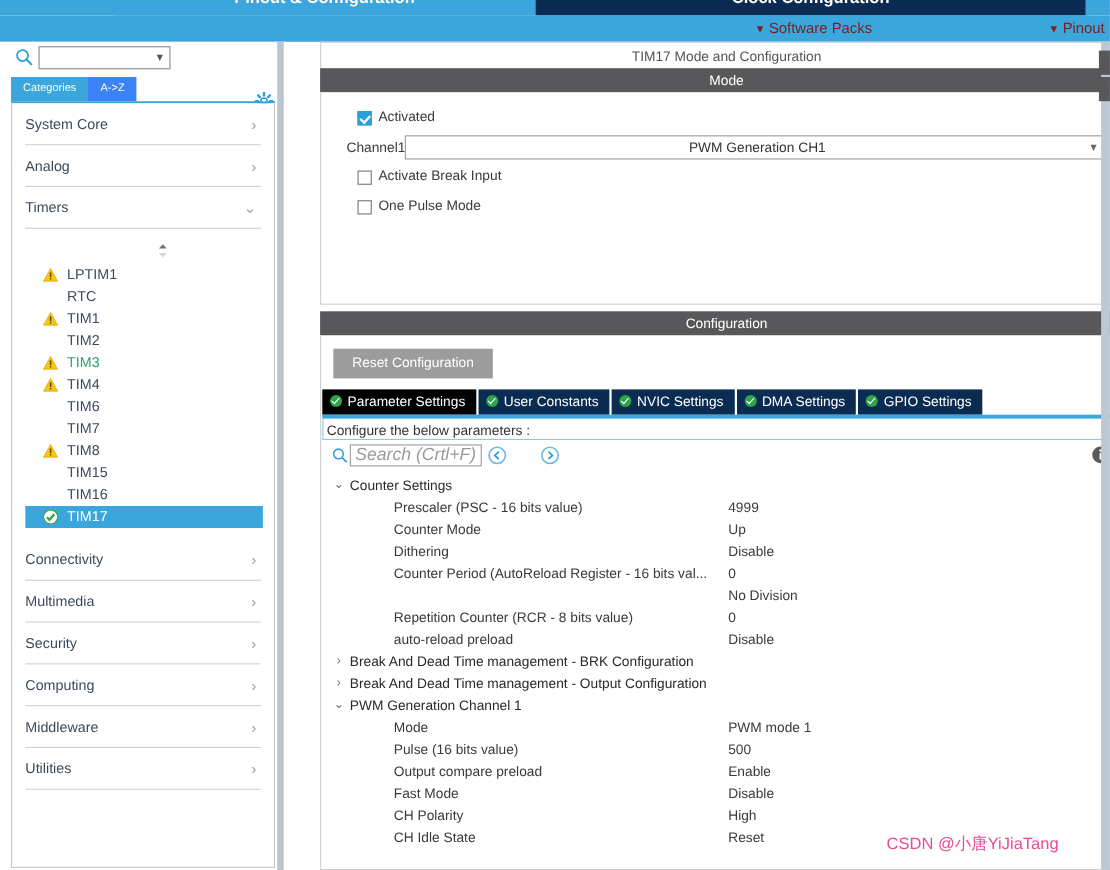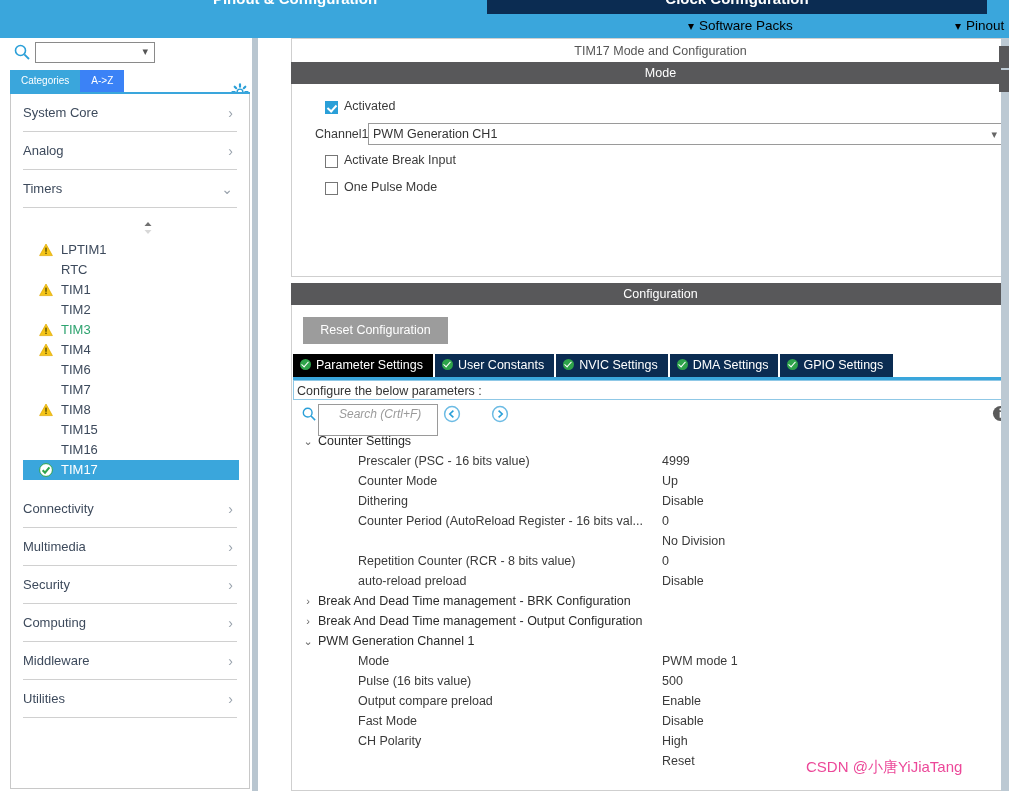--- a/index.html
+++ b/index.html
@@ -30,21 +30,21 @@
   #tab-clock  { left: 487px; width: 500px; }
   #tab-clock-edge { position:absolute; left: 987px; top:-14px; width: 4px; height:28px; background:#3aa6dc; }
 
   
   .menubar {
     position: absolute; left: 0; top: 14px; width: 1009px; height: 24px;
     background: #3aa6dc;
   }
   .menu-item {
     position: absolute; top: 0; height: 24px; line-height: 24px;
-    color: #000000; font-size: 13.5px; white-space: nowrap;
+    color: #7f1d1d; font-size: 13.5px; white-space: nowrap;
   }
   .menu-item .chev { display:inline-block; margin-right:5px; font-size:12px; }
   #menu-swpacks { left: 688px; }
   #menu-pinout  { left: 955px; }
 
   
   .sidebar {
     position: absolute; left: 0; top: 38px; width: 250px; height: 753px;
     background: #ffffff;
   }
@@ -179,23 +179,23 @@
     position: absolute; left: 1px; top: 72px; width: 737px; height: 3px; background: #3aa6dc;
   }
   .cfg-note {
     position: absolute; left: 1px; top: 75px; width: 735px; height: 20px;
     line-height: 20px; border: 1px solid #8fc8e6; background: #fff;
     font-size: 12.5px; color: #333; padding-left: 3px;
   }
   .srch-row { position: absolute; left: 0; top: 96px; width: 739px; height: 28px; }
   .srch-ico { position: absolute; left: 10px; top: 6px; width: 14px; height: 14px; }
   .srch-box {
-    position: absolute; left: 26px; top: 3px; width: 120px; height: 32px;
-    border: 1px solid #9a9a9a; background: #fff; font-size: 12px;
-    color: #9a9a9a; font-style: italic; line-height: 18px; padding-left: 20px;
+    position: absolute; left: 26px; top: 3px; width: 120px; height: 20px;
+    border: 1px solid #9a9a9a; background: #fff; font-size: 16px;
+    color: #9a9a9a; font-style: italic; line-height: 18px; padding-left: 4px;
   }
   .navcirc { position: absolute; top: 4px; width: 18px; height: 18px; }
   .info-ico { position: absolute; left: 700px; top: 4px; width: 17px; height: 17px; }
 
   
   .tree { position: absolute; left: 0; top: 126px; width: 739px; height: 358px; }
   .tw { position: relative; height: 20px; line-height: 20px; font-size: 12.5px; }
   .tw .arrow {
     position: absolute; left: 10px; top: 0; width: 12px;
     color: #6a6a6a; font-size: 11px; text-align: center;
@@ -369,21 +369,21 @@
   <div class="main">
 
     <div class="panel-title">TIM17 Mode and Configuration</div>
     <div class="bar-dark" id="bar-mode">Mode</div>
 
     <div class="mode-body">
       <div class="chk on" style="left:33px; top:17px;"></div>
       <div class="mode-lbl" style="left:52px; top:15px;text-align:right;">Activated</div>
 
       <div class="mode-lbl" style="left:23px; top:43px;">Channel1</div>
-      <div class="combo" style="left:76px; top:39px; width:637px;">
+      <div class="combo" style="left:76px; top:39px; width:637px;text-align:center;">
         <span>PWM Generation CH1</span>
         <span class="chev">▾</span>
       </div>
 
       <div class="chk" style="left:33px; top:71px;"></div>
       <div class="mode-lbl" style="left:52px; top:69px;">Activate Break Input</div>
 
       <div class="chk" style="left:33px; top:98px;"></div>
       <div class="mode-lbl" style="left:52px; top:96px;">One Pulse Mode</div>
     </div>
@@ -483,20 +483,21 @@
           </div>
           <div class="tw">
             <span class="key">Fast Mode</span>
             <span class="val">Disable</span>
           </div>
           <div class="tw">
             <span class="key">CH Polarity</span>
             <span class="val">High</span>
           </div>
           <div class="tw">
+            <span class="key">CH Idle State</span>
             <span class="val">Reset</span>
           </div>
         </div>
     </div>
   </div>
 
   <div class="rsb">
       <div class="thumb"></div>
     </div>
   <div class="arrow-tab" id="at1"></div>

